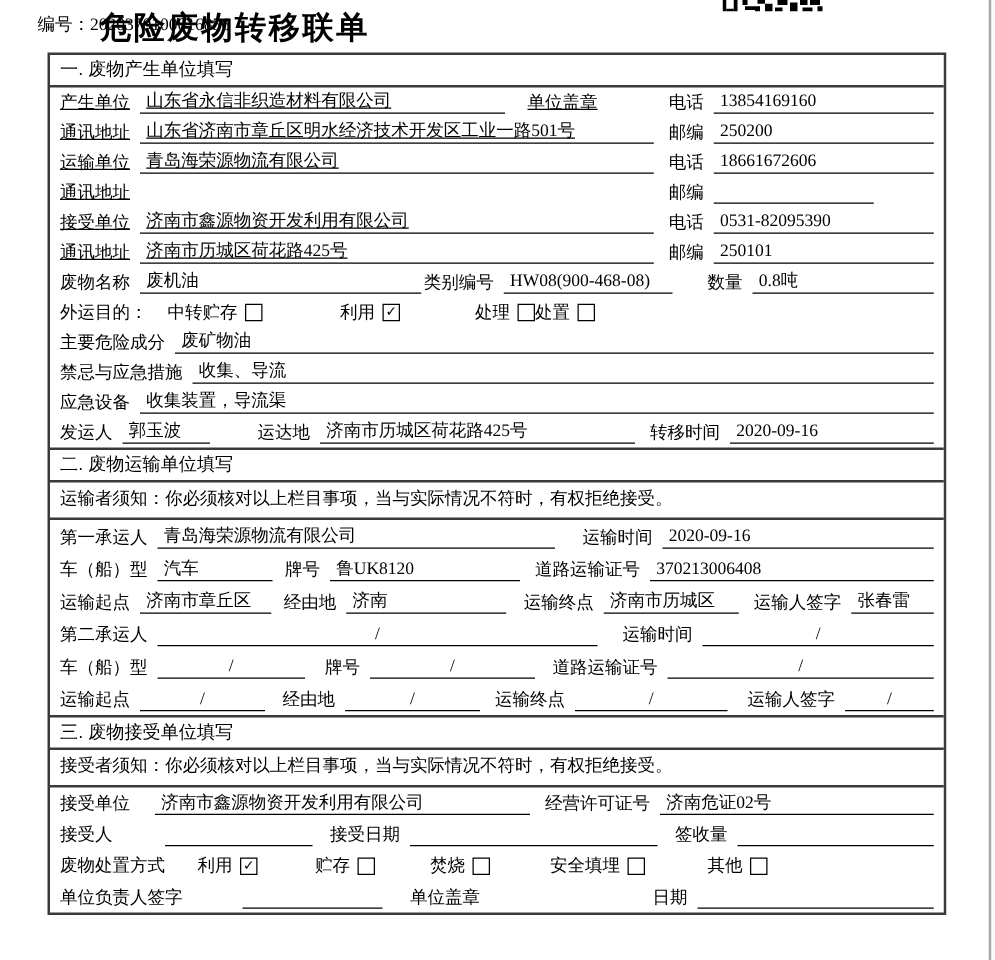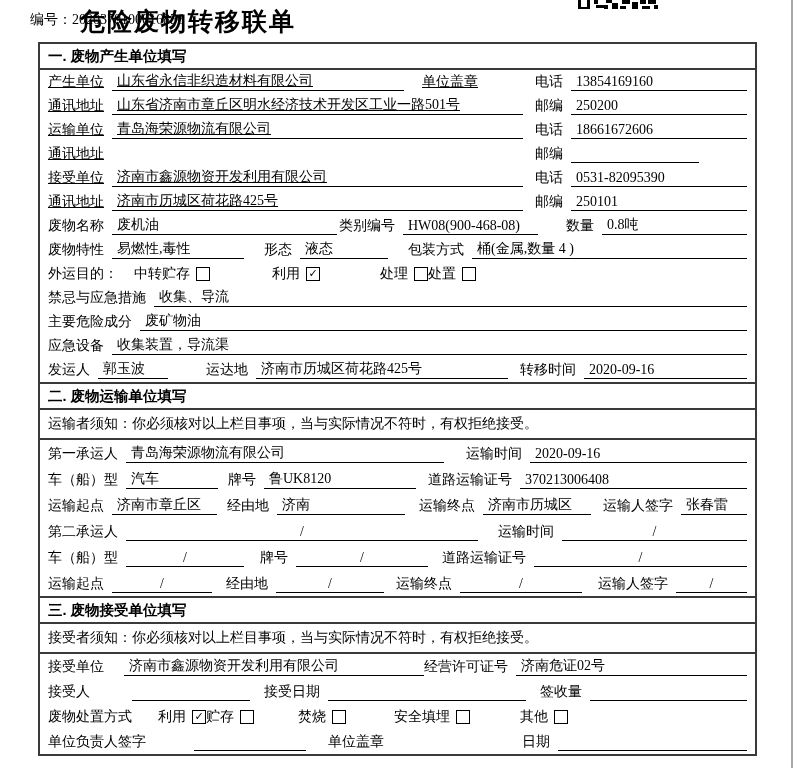--- a/index.html
+++ b/index.html
@@ -7,21 +7,21 @@
        font-family:"Liberation Serif","DejaVu Serif",serif;color:#000;font-size:14px;}
   .serial{position:absolute;left:30px;top:11px;white-space:nowrap;}
   .title{position:absolute;left:80px;right:0;top:5px;text-align:left;
          font-family:"Liberation Sans","DejaVu Sans",sans-serif;
          font-size:25px;font-weight:bold;letter-spacing:2px;}
   .qr{position:absolute;left:578px;top:0;width:82px;height:10px;}
   .page-edge{position:absolute;left:791px;top:0;width:2px;height:768px;background:#a8a8a8;}
   .tbl{position:absolute;left:38px;top:42px;width:719px;border:2px solid #3a3a3a;box-sizing:border-box;background:#fff;}
   .sec{border-top:0;}
   .sec + .sec{border-top:2px solid #3a3a3a;}
-  .sec-h{height:24px;line-height:24px;padding-left:8px;font-weight:bold;
+  .sec-h{height:24px;line-height:24px;padding-left:8px;font-weight:normal;
          font-family:"Liberation Sans","DejaVu Sans",sans-serif;font-size:14.5px;
          border-bottom:2px solid #3a3a3a;}
   .note{height:28px;line-height:28px;padding-left:8px;border-bottom:2px solid #3a3a3a;white-space:nowrap;}
   .row{display:flex;align-items:flex-end;height:24px;padding:0 8px 3px 8px;box-sizing:border-box;white-space:nowrap;}
   .s2 .row{height:26px;}
   .s3 .row{height:25px;}
   .lbl{white-space:nowrap;}
   .val{border-bottom:1px solid #000;padding:0 5px;margin-left:8px;white-space:nowrap;box-sizing:border-box;min-height:17px;}
   .fx{flex:1;}
   .lc{flex:1;display:flex;align-items:flex-end;margin-right:12px;text-decoration:underline;}
@@ -140,28 +140,20 @@
 
       <div class="row">
         <span class="lbl">废物名称</span>
         <span class="val" style="width:225px">废机油</span>
         <span class="lbl" style="margin-left:2px">类别编号</span>
         <span class="val" style="width:135px">HW08(900-468-08)</span>
         <span class="lbl" style="margin-left:28px">数量</span>
         <span class="val fx">0.8吨</span>
       </div>
 
-      <div class="row">
-        <span class="lbl">废物特性</span>
-        <span class="val" style="width:132px">易燃性,毒性</span>
-        <span class="lbl" style="margin-left:20px">形态</span>
-        <span class="val" style="width:88px">液态</span>
-        <span class="lbl" style="margin-left:20px">包装方式</span>
-        <span class="val fx">桶(金属,数量 4 )</span>
-      </div>
 
       <div class="row">
         <span class="lbl">外运目的：</span>
         <span class="opt" style="margin-left:16px">
           <span>中转贮存</span>
           <span class="cb"></span>
         </span>
         <span class="opt" style="margin-left:62px">
           <span>利用</span>
           <span class="cb">✓</span>
@@ -170,27 +162,27 @@
           <span>处理</span>
           <span class="cb"></span>
         </span>
         <span class="opt" style="">
           <span>处置</span>
           <span class="cb"></span>
         </span>
       </div>
 
       <div class="row">
+        <span class="lbl">主要危险成分</span>
+        <span class="val fx">废矿物油</span>
+      </div>
+
+      <div class="row">
         <span class="lbl">禁忌与应急措施</span>
         <span class="val fx">收集、导流</span>
-      </div>
-
-      <div class="row">
-        <span class="lbl">主要危险成分</span>
-        <span class="val fx">废矿物油</span>
       </div>
 
       <div class="row">
         <span class="lbl">应急设备</span>
         <span class="val fx">收集装置，导流渠</span>
       </div>
 
       <div class="row">
         <span class="lbl">发运人</span>
         <span class="val" style="width:70px">郭玉波</span>
@@ -260,40 +252,40 @@
       </div>
     </div>
 
     <div class="sec s3">
       <div class="sec-h">三. 废物接受单位填写</div>
       <div class="note">接受者须知：你必须核对以上栏目事项，当与实际情况不符时，有权拒绝接受。</div>
 
       <div class="row">
         <span class="lbl">接受单位</span>
         <span class="val" style="width:300px;margin-left:20px">济南市鑫源物资开发利用有限公司</span>
-        <span class="lbl" style="">经营许可证号</span>
+        <span class="lbl" style="margin-left:12px">经营许可证号</span>
         <span class="val fx">济南危证02号</span>
       </div>
 
       <div class="row">
         <span class="lbl">接受人</span>
         <span class="val" style="width:118px;margin-left:42px"></span>
         <span class="lbl" style="margin-left:14px">接受日期</span>
         <span class="val" style="width:198px"></span>
         <span class="lbl" style="margin-left:14px">签收量</span>
         <span class="val fx"></span>
       </div>
 
       <div class="row">
         <span class="lbl">废物处置方式</span>
         <span class="opt" style="margin-left:26px">
           <span>利用</span>
           <span class="cb">✓</span>
         </span>
-        <span class="opt" style="">
+        <span class="opt" style="margin-left:46px">
           <span>贮存</span>
           <span class="cb"></span>
         </span>
         <span class="opt" style="margin-left:44px">
           <span>焚烧</span>
           <span class="cb"></span>
         </span>
         <span class="opt" style="margin-left:48px">
           <span>安全填埋</span>
           <span class="cb"></span>

